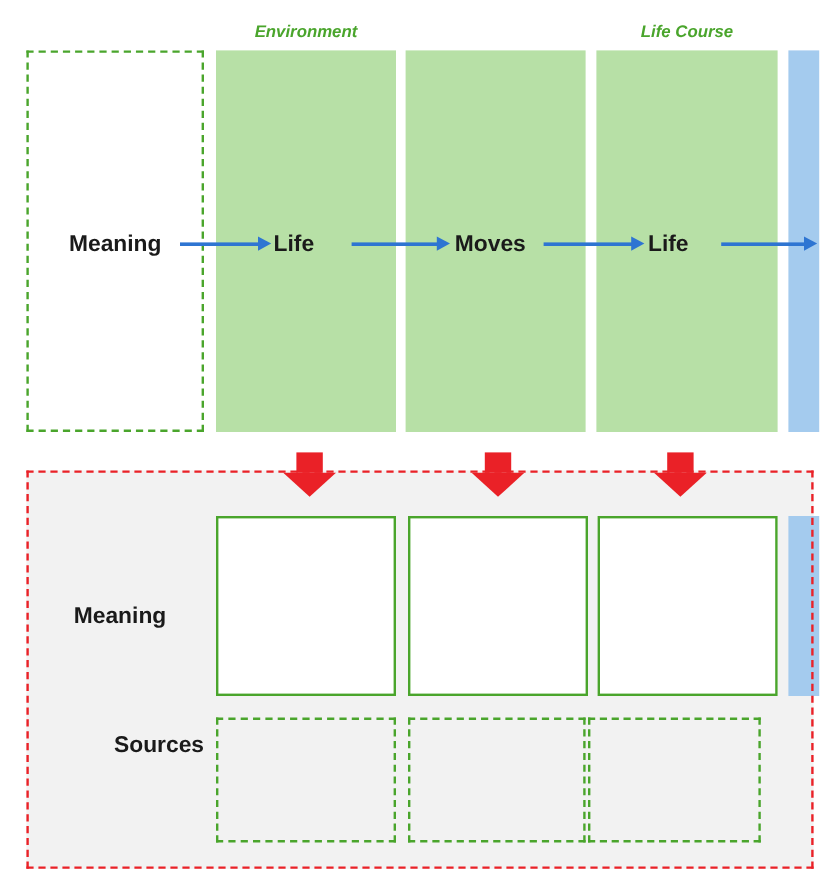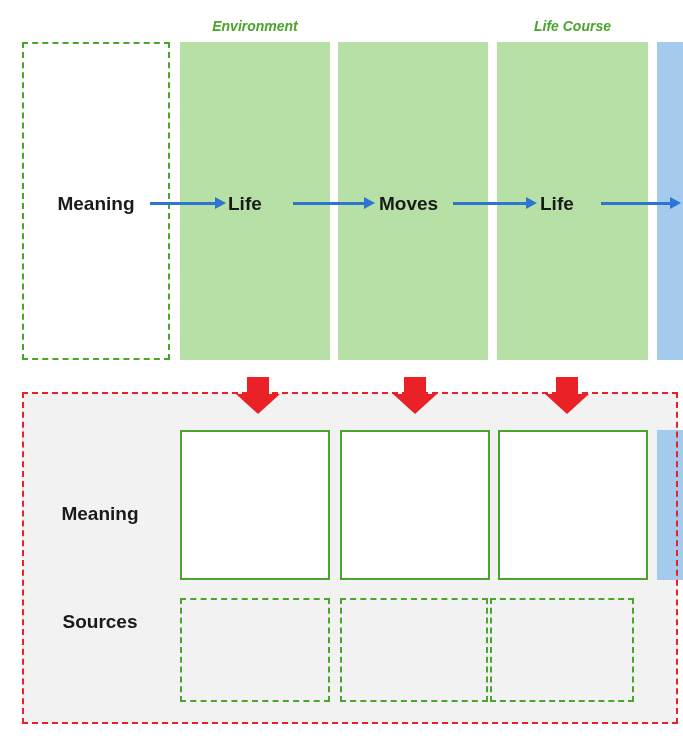--- a/index.html
+++ b/index.html
@@ -70,21 +70,21 @@
   }
   .da1{left:236px;}
   .da2{left:393px;}
   .da3{left:545px;}
   
   .row-label{
     position:absolute;left:30px;width:140px;text-align:center;
     font-size:19px;font-weight:bold;color:var(--text);z-index:2;
   }
   .rl-elements{top:503px;}
-  .rl-sources{top:611px;}
+  .rl-sources{top:611px;text-align:right;}
   
   .ebox{position:absolute;top:430px;height:146px;background:#fff;border:2px solid var(--green);z-index:2;}
   .eb1{left:180px;width:146px;}
   .eb2{left:340px;width:146px;}
   .eb3{left:498px;width:146px;}
   
   .sbox{position:absolute;top:598px;height:100px;background:var(--grayFill);border:2px dashed var(--green);z-index:2;}
   .sb1{left:180px;width:146px;}
   .sb2{left:340px;width:144px;}
   .sb3{left:490px;width:140px;}

